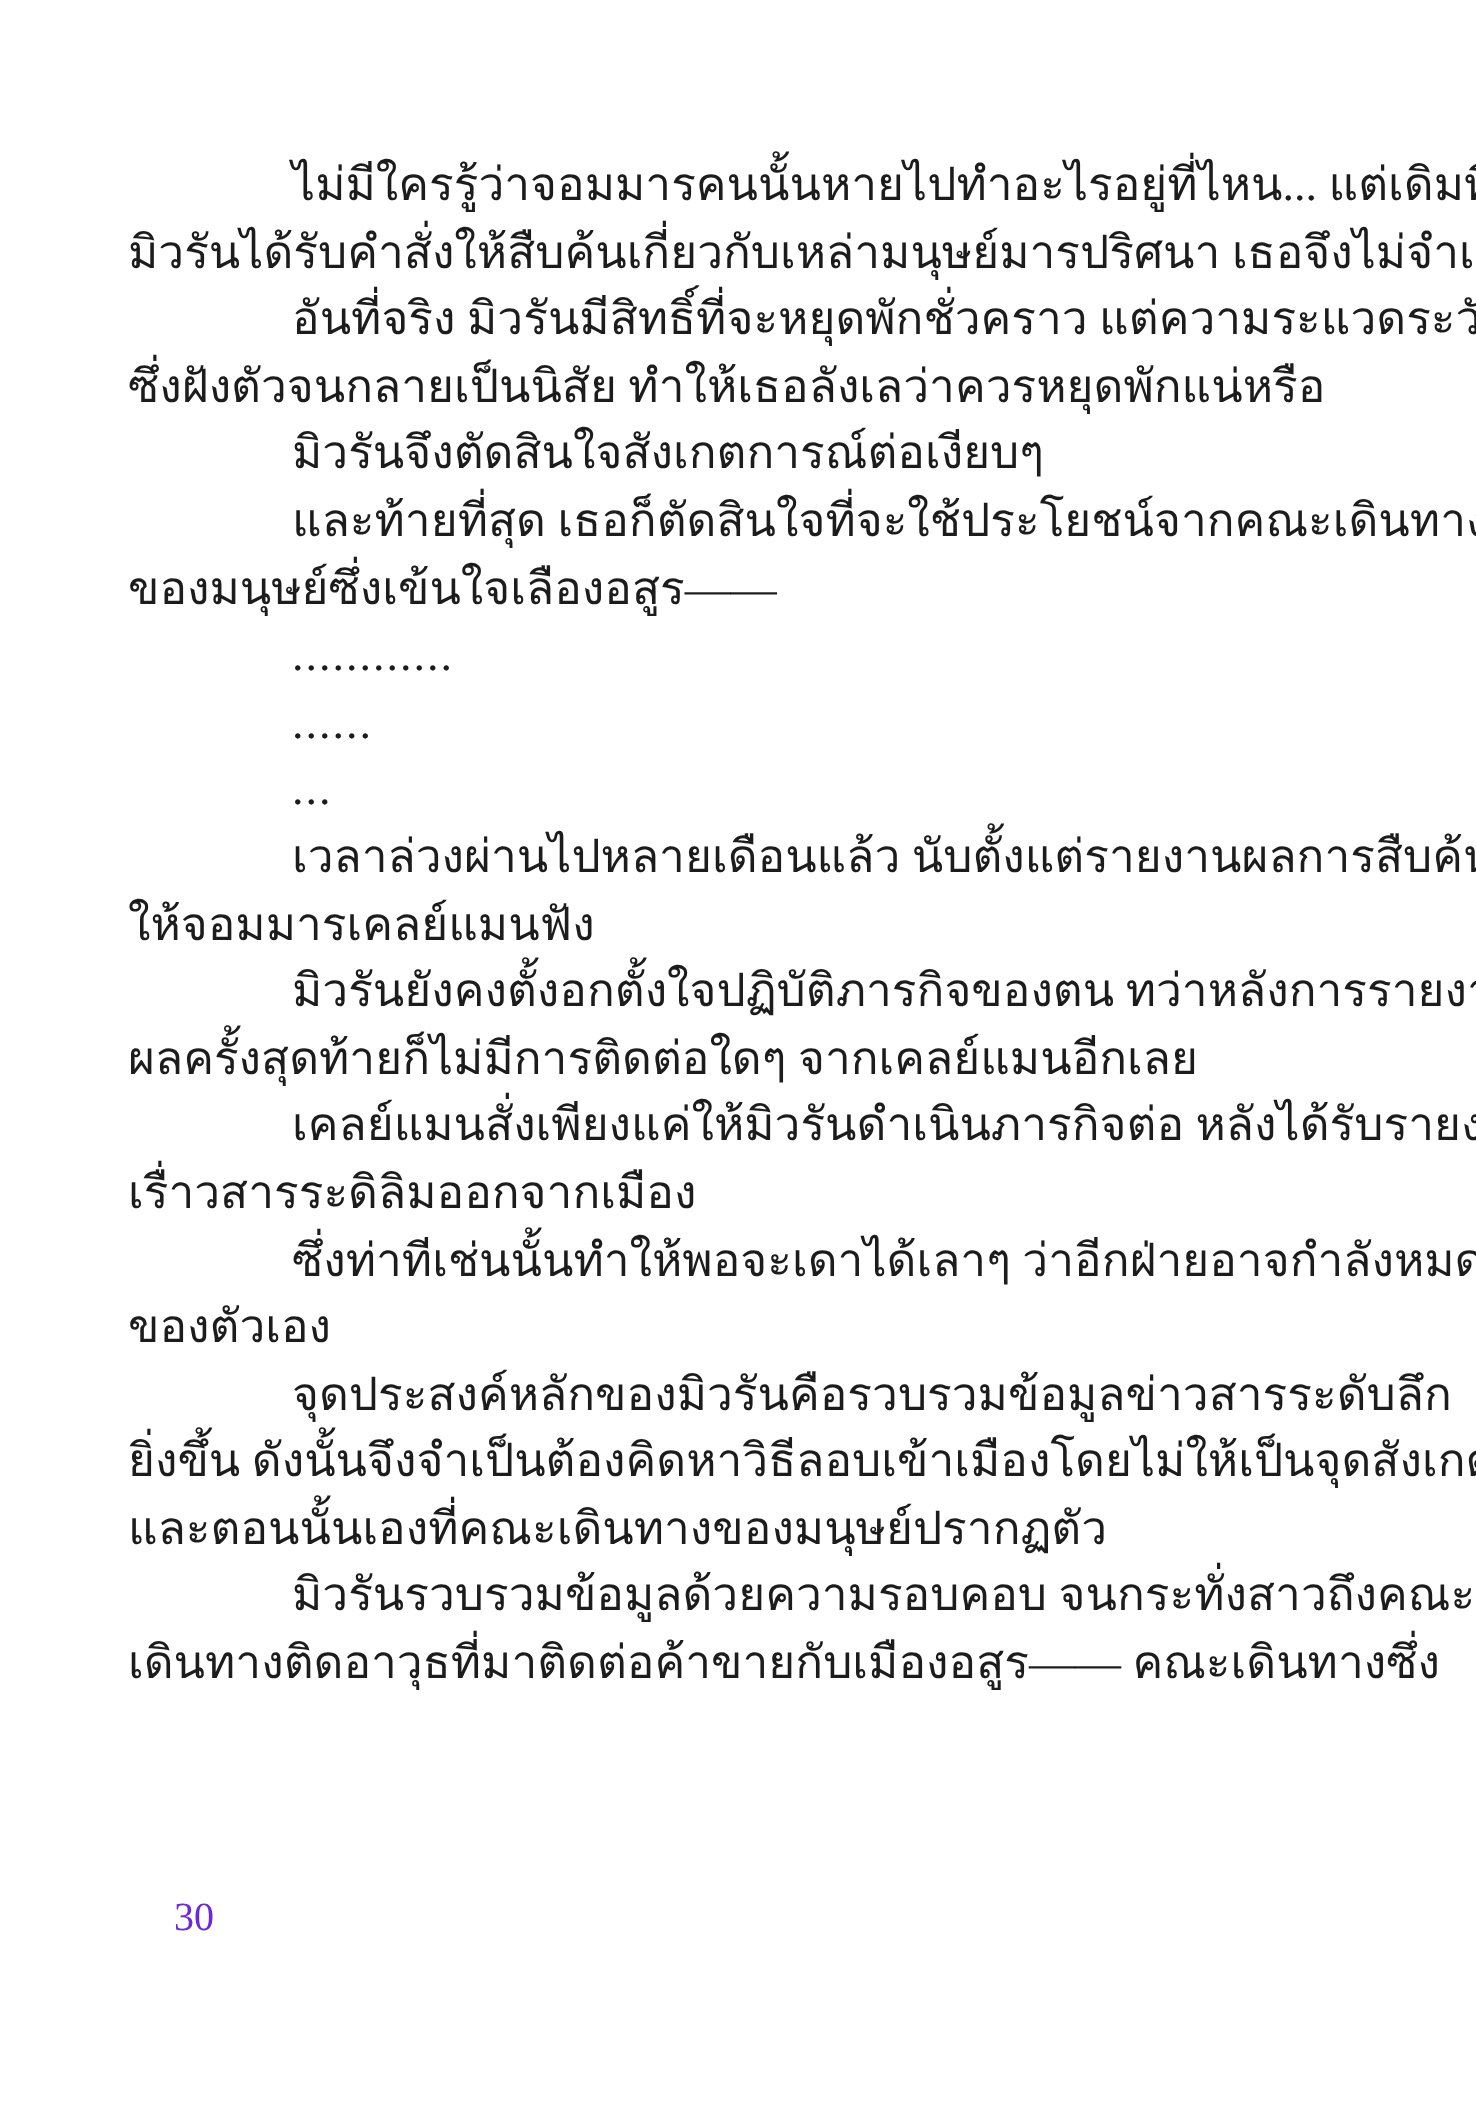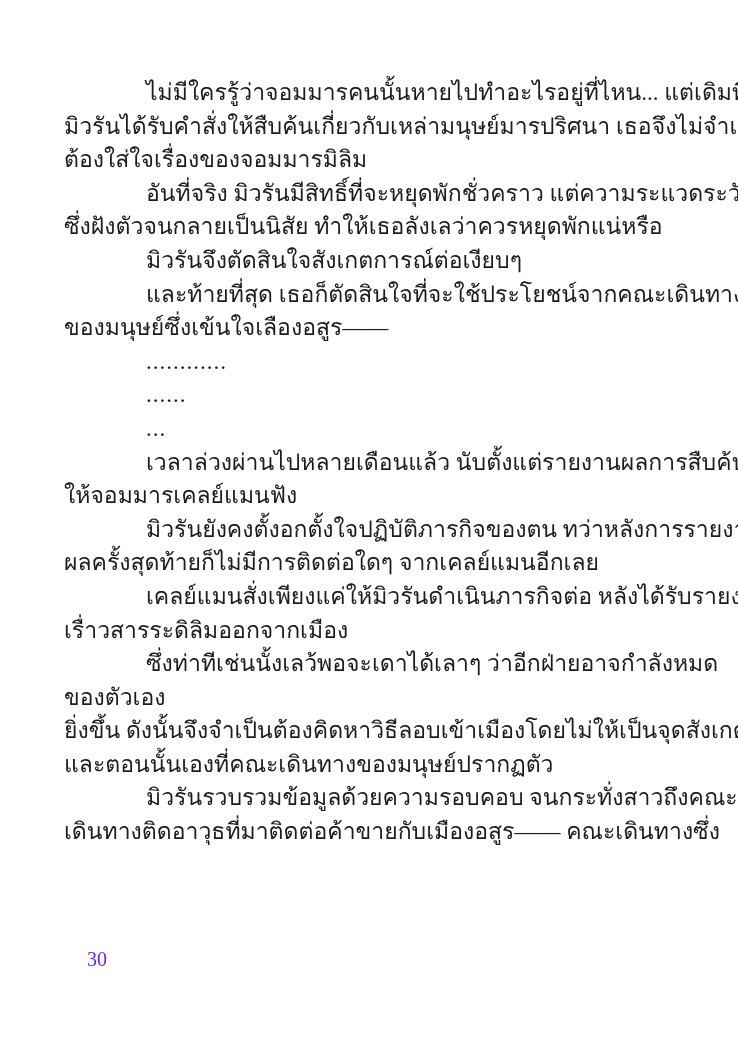--- a/index.html
+++ b/index.html
@@ -45,36 +45,36 @@
     font-family: "Liberation Serif", "DejaVu Serif", serif;
   }
 </style>
 </head>
 <body>
 
 <div class="book-page">
   <div class="text-block">
     <div class="line indent">ไม่มีใครรู้ว่าจอมมารคนนั้นหายไปทำอะไรอยู่ที่ไหน... แต่เดิมที</div>
     <div class="line">มิวรันได้รับคำสั่งให้สืบค้นเกี่ยวกับเหล่ามนุษย์มารปริศนา เธอจึงไม่จำเป็น</div>
-    <div class="line">ต้องใส่ใจเรื่องของจอมมารมิลิม</div>
     <div class="line indent">อันที่จริง มิวรันมีสิทธิ์ที่จะหยุดพักชั่วคราว แต่ความระแวดระวัง</div>
     <div class="line">ซึ่งฝังตัวจนกลายเป็นนิสัย ทำให้เธอลังเลว่าควรหยุดพักแน่หรือ</div>
     <div class="line indent">มิวรันจึงตัดสินใจสังเกตการณ์ต่อเงียบๆ</div>
     <div class="line indent">และท้ายที่สุด เธอก็ตัดสินใจที่จะใช้ประโยชน์จากคณะเดินทาง</div>
     <div class="line">ของมนุษย์ซึ่งเข้นใจเลืองอสูร——</div>
     <div class="line indent dots">............</div>
     <div class="line indent dots">......</div>
     <div class="line indent dots">...</div>
     <div class="line indent">เวลาล่วงผ่านไปหลายเดือนแล้ว นับตั้งแต่รายงานผลการสืบค้น</div>
     <div class="line">ให้จอมมารเคลย์แมนฟัง</div>
     <div class="line indent">มิวรันยังคงตั้งอกตั้งใจปฏิบัติภารกิจของตน ทว่าหลังการรายงาน</div>
     <div class="line">ผลครั้งสุดท้ายก็ไม่มีการติดต่อใดๆ จากเคลย์แมนอีกเลย</div>
     <div class="line indent">เคลย์แมนสั่งเพียงแค่ให้มิวรันดำเนินภารกิจต่อ หลังได้รับรายงาน</div>
     <div class="line">เรื่าวสารระดิลิมออกจากเมือง</div>
-    <div class="line indent">ซึ่งท่าทีเช่นนั้งเลว้พอจะเดาได้เลาๆ ว่าอีกฝ่ายอาจกำลังหมด</div>
+    <div class="line indent">ซึ่งท่าทีเช่นนั้นทำให้พอจะเดาได้เลาๆ ว่าอีกฝ่ายอาจกำลังหมด</div>
     <div class="line">ของตัวเอง</div>
+    <div class="line indent">จุดประสงค์หลักของมิวรันคือรวบรวมข้อมูลข่าวสารระดับลึก</div>
     <div class="line">ยิ่งขึ้น ดังนั้นจึงจำเป็นต้องคิดหาวิธีลอบเข้าเมืองโดยไม่ให้เป็นจุดสังเกต</div>
     <div class="line">และตอนนั้นเองที่คณะเดินทางของมนุษย์ปรากฏตัว</div>
     <div class="line indent">มิวรันรวบรวมข้อมูลด้วยความรอบคอบ จนกระทั่งสาวถึงคณะ</div>
     <div class="line">เดินทางติดอาวุธที่มาติดต่อค้าขายกับเมืองอสูร—— คณะเดินทางซึ่ง</div>
   </div>
   <div class="page-number">30</div>
 </div>
 
 </body></html>

